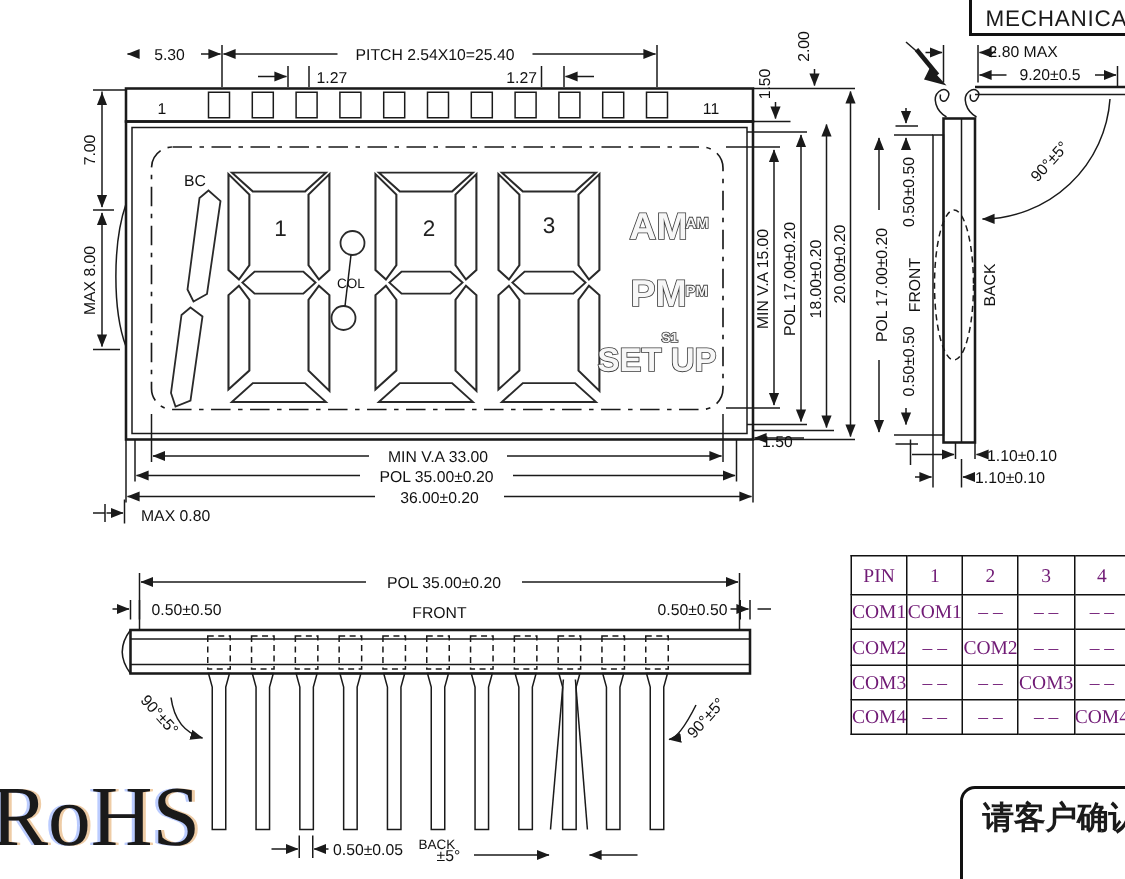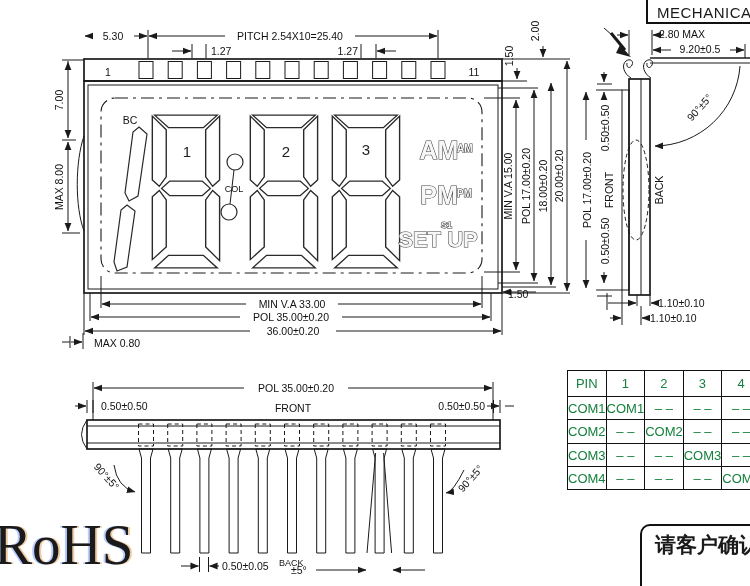--- a/index.html
+++ b/index.html
@@ -23,21 +23,21 @@
   .box-mech{position:absolute;left:646px;top:-6px;width:120px;height:25px;border:2px solid #111;
             display:flex;align-items:flex-end;padding:0 0 1px 9px;font-size:15px;letter-spacing:.5px;}
   .note-grind{position:absolute;left:505px;top:6px;font-size:26px;font-weight:bold;
               text-shadow:-1.5px -1px 0 rgba(70,120,255,.4),1.5px 1px 0 rgba(215,120,0,.4);}
   .rohs{position:absolute;left:-6px;top:512px;font-size:57px;font-family:"Liberation Serif",serif;
         text-shadow:-2px 0 0 rgba(60,110,255,.35),2px 0 0 rgba(205,110,0,.35);}
   .box-confirm{position:absolute;left:640px;top:524px;width:150px;height:80px;border:2px solid #111;
                border-radius:10px;padding:5px 0 0 13px;font-size:21px;font-weight:bold;box-sizing:border-box;}
   table.pins{position:absolute;left:567px;top:370px;border-collapse:collapse;table-layout:fixed;}
   table.pins td{border:1.8px solid #111;font-size:13px;text-align:center;padding:0;white-space:nowrap;
-                font-family:Liberation Sans, sans-serif;color:#15803d;}
+                font-family:Liberation Serif, serif;color:#701a75;}
 </style>
 </head>
 <body>
 
 <div id="canvas">
 
 <svg width="750" height="586" viewBox="0 0 750 586">
   <defs>
     <marker id="ah" viewBox="0 0 10 10" refX="9.5" refY="5" markerWidth="8.5" markerHeight="8.5" orient="auto-start-reverse">
       <path d="M0,1 L10,5 L0,9 z" fill="#1a1a1a"></path>

